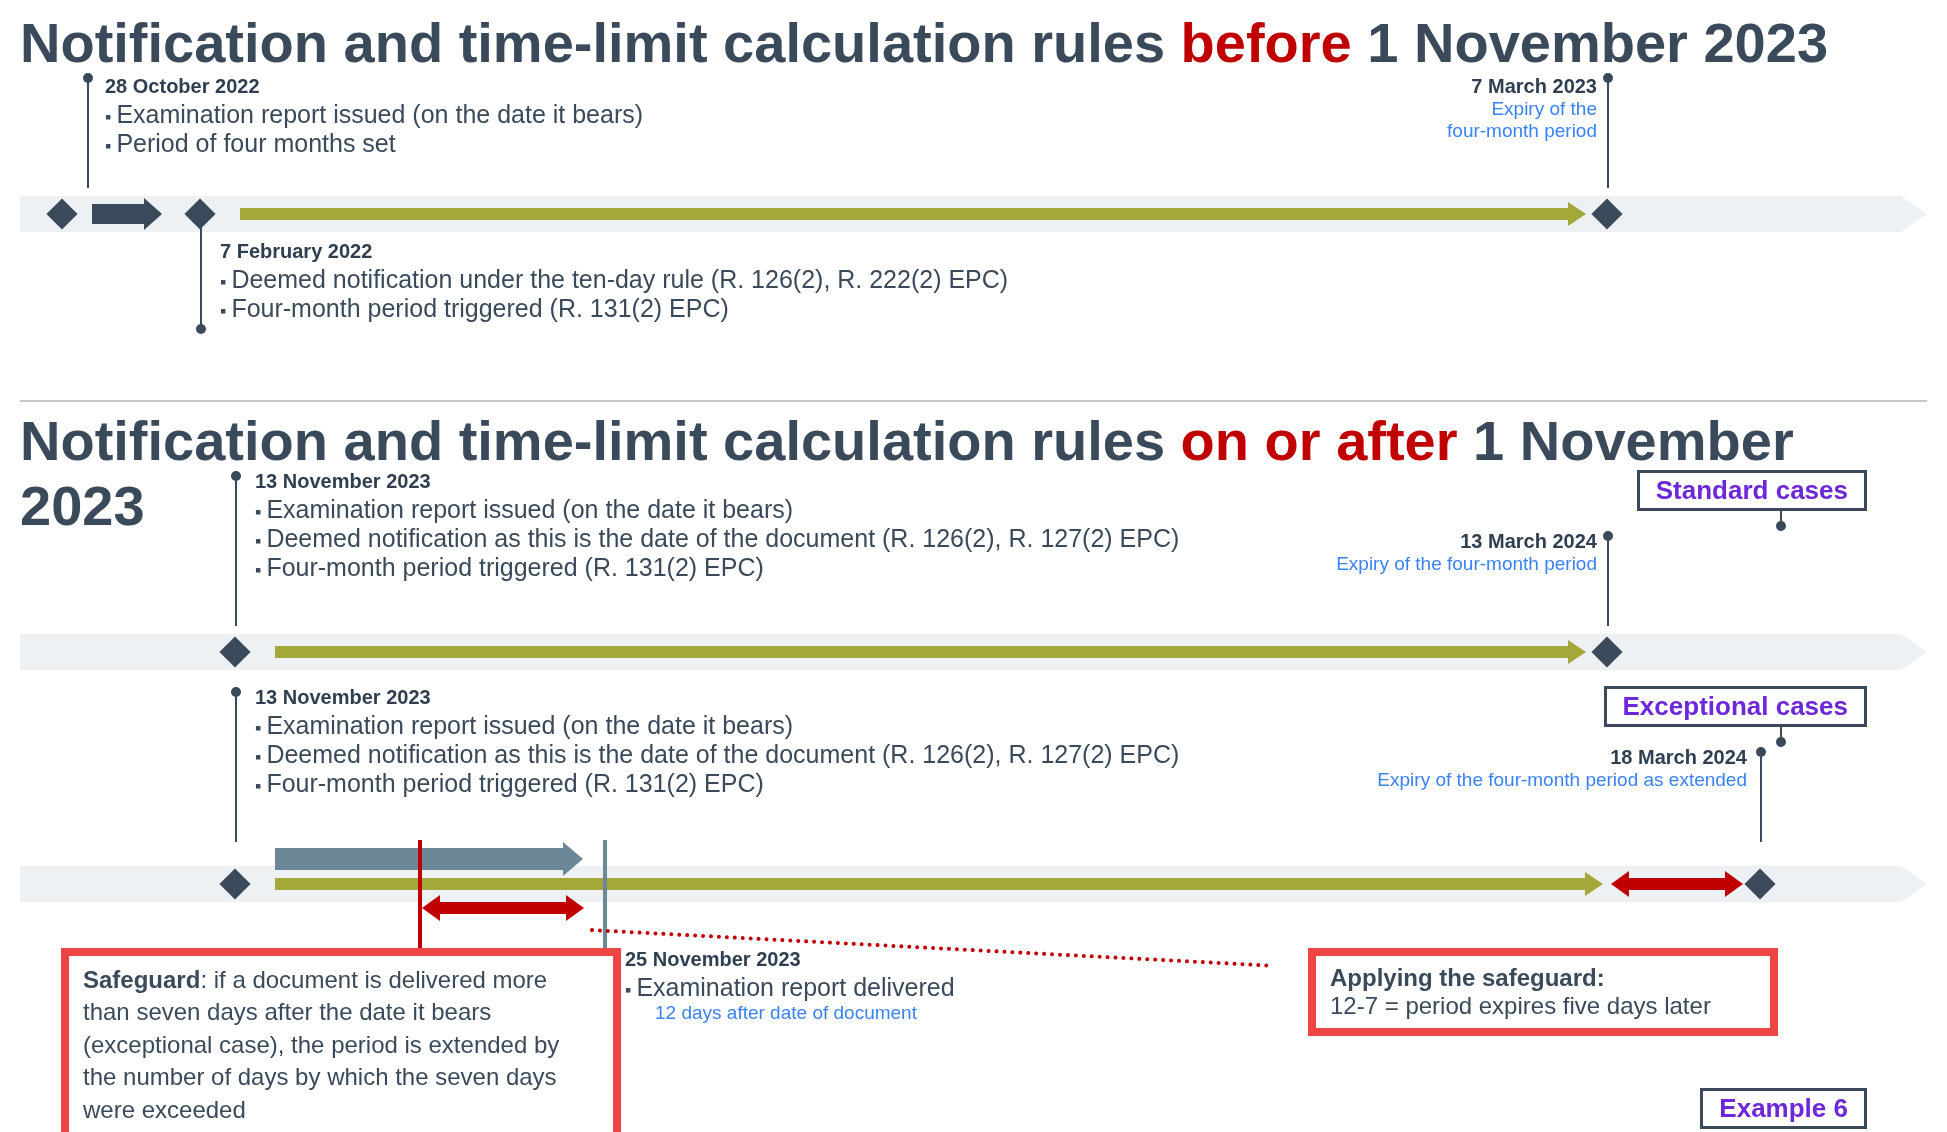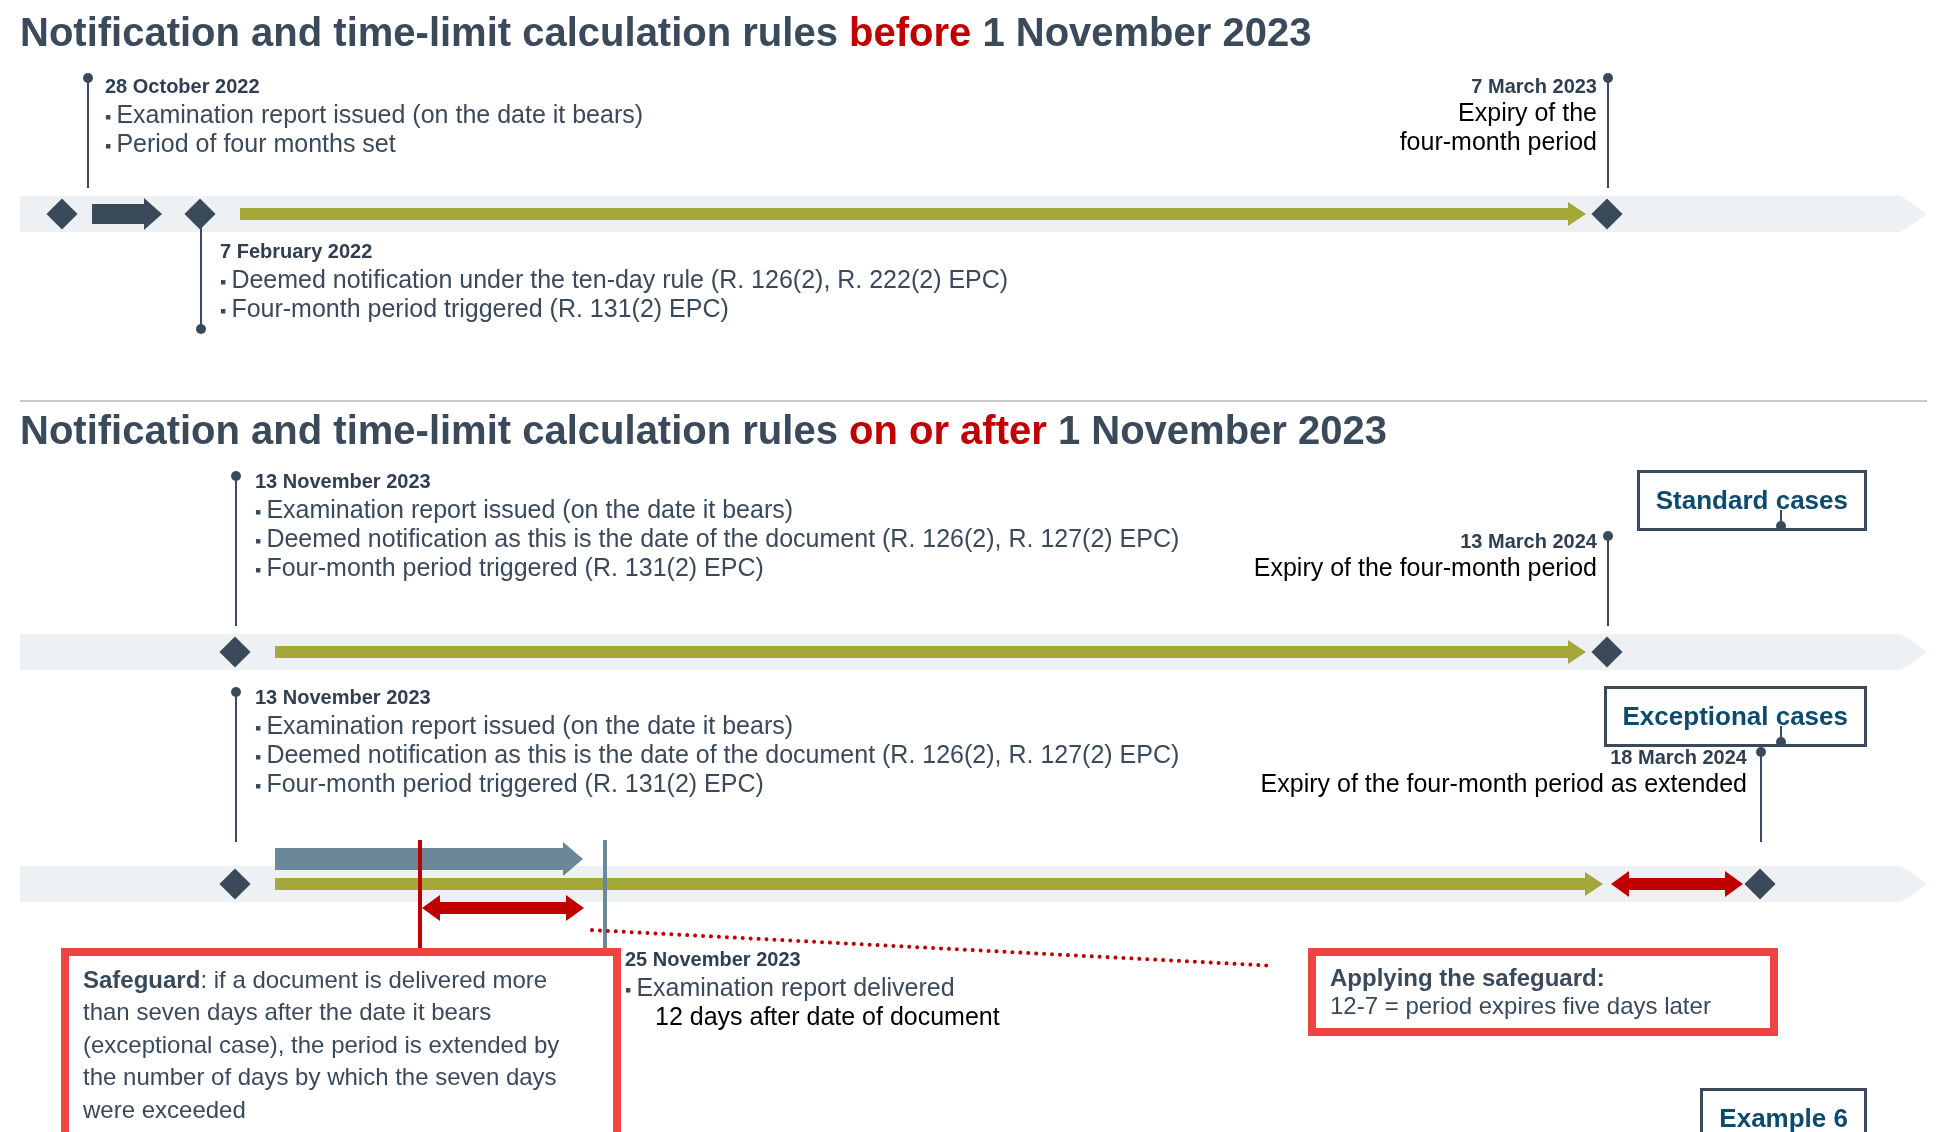--- a/index.html
+++ b/index.html
@@ -5,21 +5,21 @@
   * { box-sizing: border-box; margin: 0; padding: 0; }
   body {
     font-family: Arial, Helvetica, sans-serif;
     background: #fff;
     color: #3a4a5a;
     width: 1947px;
     padding: 10px 20px 30px 20px;
     position: relative;
   }
   h1.title {
-    font-size: 40px;
+    font-size: 56px;
     font-weight: bold;
     color: #3a4a5a;
     margin-bottom: 8px;
   }
   h1.title .emph { color: #c00000; }
   hr.sep {
     border: none;
     border-top: 2px solid #c8c8c8;
     margin: 10px 0 6px 0;
   }
@@ -52,21 +52,21 @@
   }
   .blk { position: absolute; }
   .date { font-weight: bold; font-size: 20px; color: #2f3f50; }
   .bul {
     list-style: none; padding: 0; margin: 2px 0 0 0;
     font-size: 25px; color: #3a4a5a;
   }
   .bul li::before {
     content: "▪ "; color: #3a4a5a; font-size: 18px;
   }
-  .sub { font-size: 25px; color: #000000; }
+  .sub { font-size: 19px; color: #3b82f6; }
   .olive-arrow {
     position: absolute; height: 12px;
     background: #a3a838;
     top: 12px;
   }
   .olive-arrow::after {
     content: "";
     position: absolute; right: -16px; top: -6px;
     border-left: 18px solid #a3a838;
     border-top: 12px solid transparent;
@@ -108,22 +108,22 @@
   .red-dotted {
     position: absolute; height: 0;
     border-top: 4px dotted #c00000;
   }
   .box-label {
     position: absolute;
     border: 3px solid #3a4a5a;
     background: #fff;
     font-weight: bold;
     font-size: 26px;
-    color: #0c4a6e;
-    padding: 12px 16px;
+    color: #6d28d9;
+    padding: 2px 16px;
     text-align: center;
   }
   .box-red {
     position: absolute;
     border: 8px solid #ef4444;
     background: #fff;
     font-size: 24px;
     color: #3a4a5a;
     padding: 8px 14px;
     margin-left: 36px;

